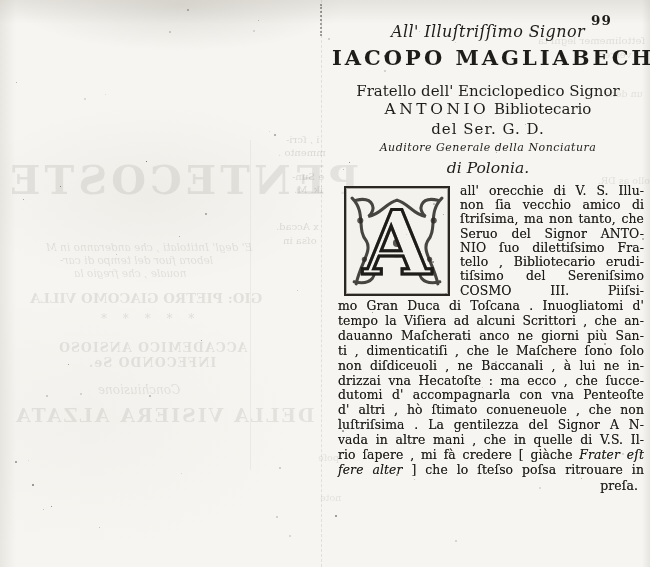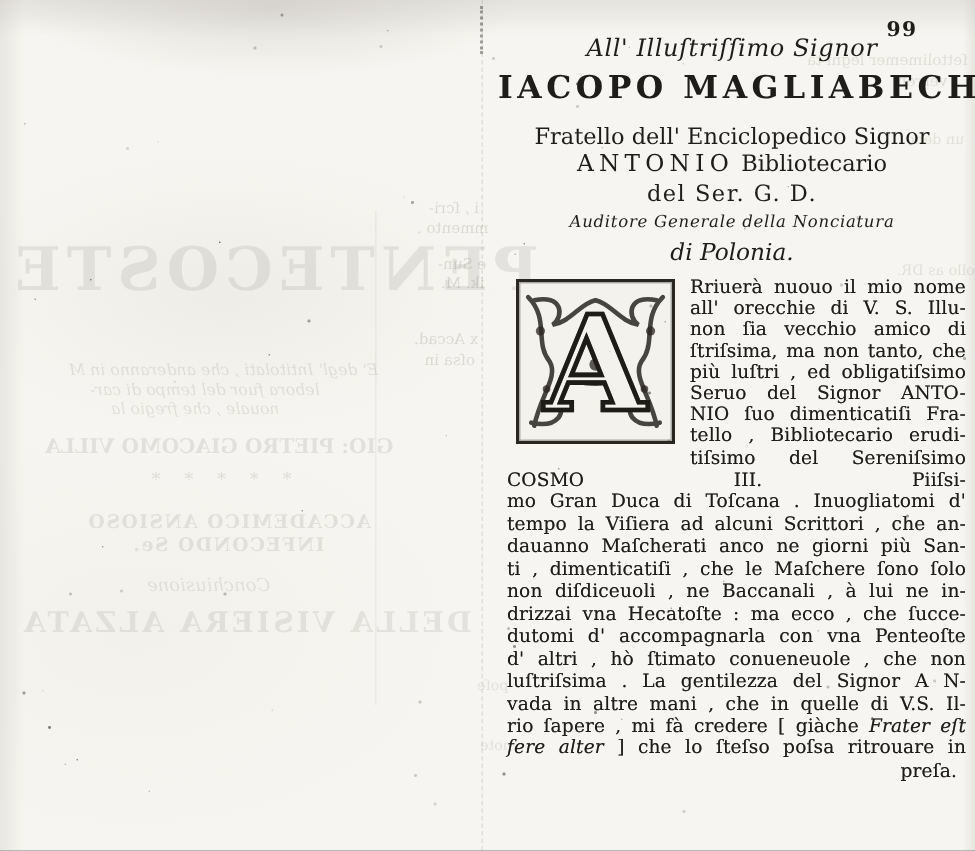--- a/index.html
+++ b/index.html
@@ -119,27 +119,25 @@
             <circle cx="14" cy="30" r="3"></circle>
               <circle cx="86" cy="30" r="3"></circle>
             <circle cx="18" cy="68" r="2.5"></circle>
               <circle cx="82" cy="68" r="2.5"></circle>
             <circle cx="50" cy="52" r="4"></circle>
           </g>
           <text x="50" y="82" text-anchor="middle" font-family="DejaVu Serif, serif" font-size="86" font-weight="bold" fill="#f3f2ec" stroke="#1e1c18" stroke-width="3">A</text>
         </svg>
       </div>
       <div class="wrap-list">
-          <div class="">Rriuerà nuouo il mio nome</div>
           <div class="">all' orecchie di V. S. Illu-</div>
           <div class="">non ſia vecchio amico di</div>
           <div class="">ſtriſsima, ma non tanto, che</div>
-          <div class="">più luſtri , ed obligatiſsimo</div>
           <div class="">Seruo del Signor ANTO-</div>
-          <div class="">NIO ſuo dimenticatiſi Fra-</div>
+          <div class="">NIO ſuo dilettiſsimo Fra-</div>
           <div class="">tello , Bibliotecario erudi-</div>
         </div>
       <div class="full-list">
           <div class="">tiſsimo del Sereniſsimo COSMO III. Piiſsi-</div>
           <div class="">mo Gran Duca di Toſcana . Inuogliatomi d'</div>
           <div class="">tempo la Viſiera ad alcuni Scrittori , che an-</div>
           <div class="">dauanno Maſcherati anco ne giorni più San-</div>
           <div class="">ti , dimenticatiſi , che le Maſchere ſono ſolo</div>
           <div class="">non diſdiceuoli , ne Baccanali , à lui ne in-</div>
           <div class="">drizzai vna Hecatoſte : ma ecco , che ſucce-</div>

